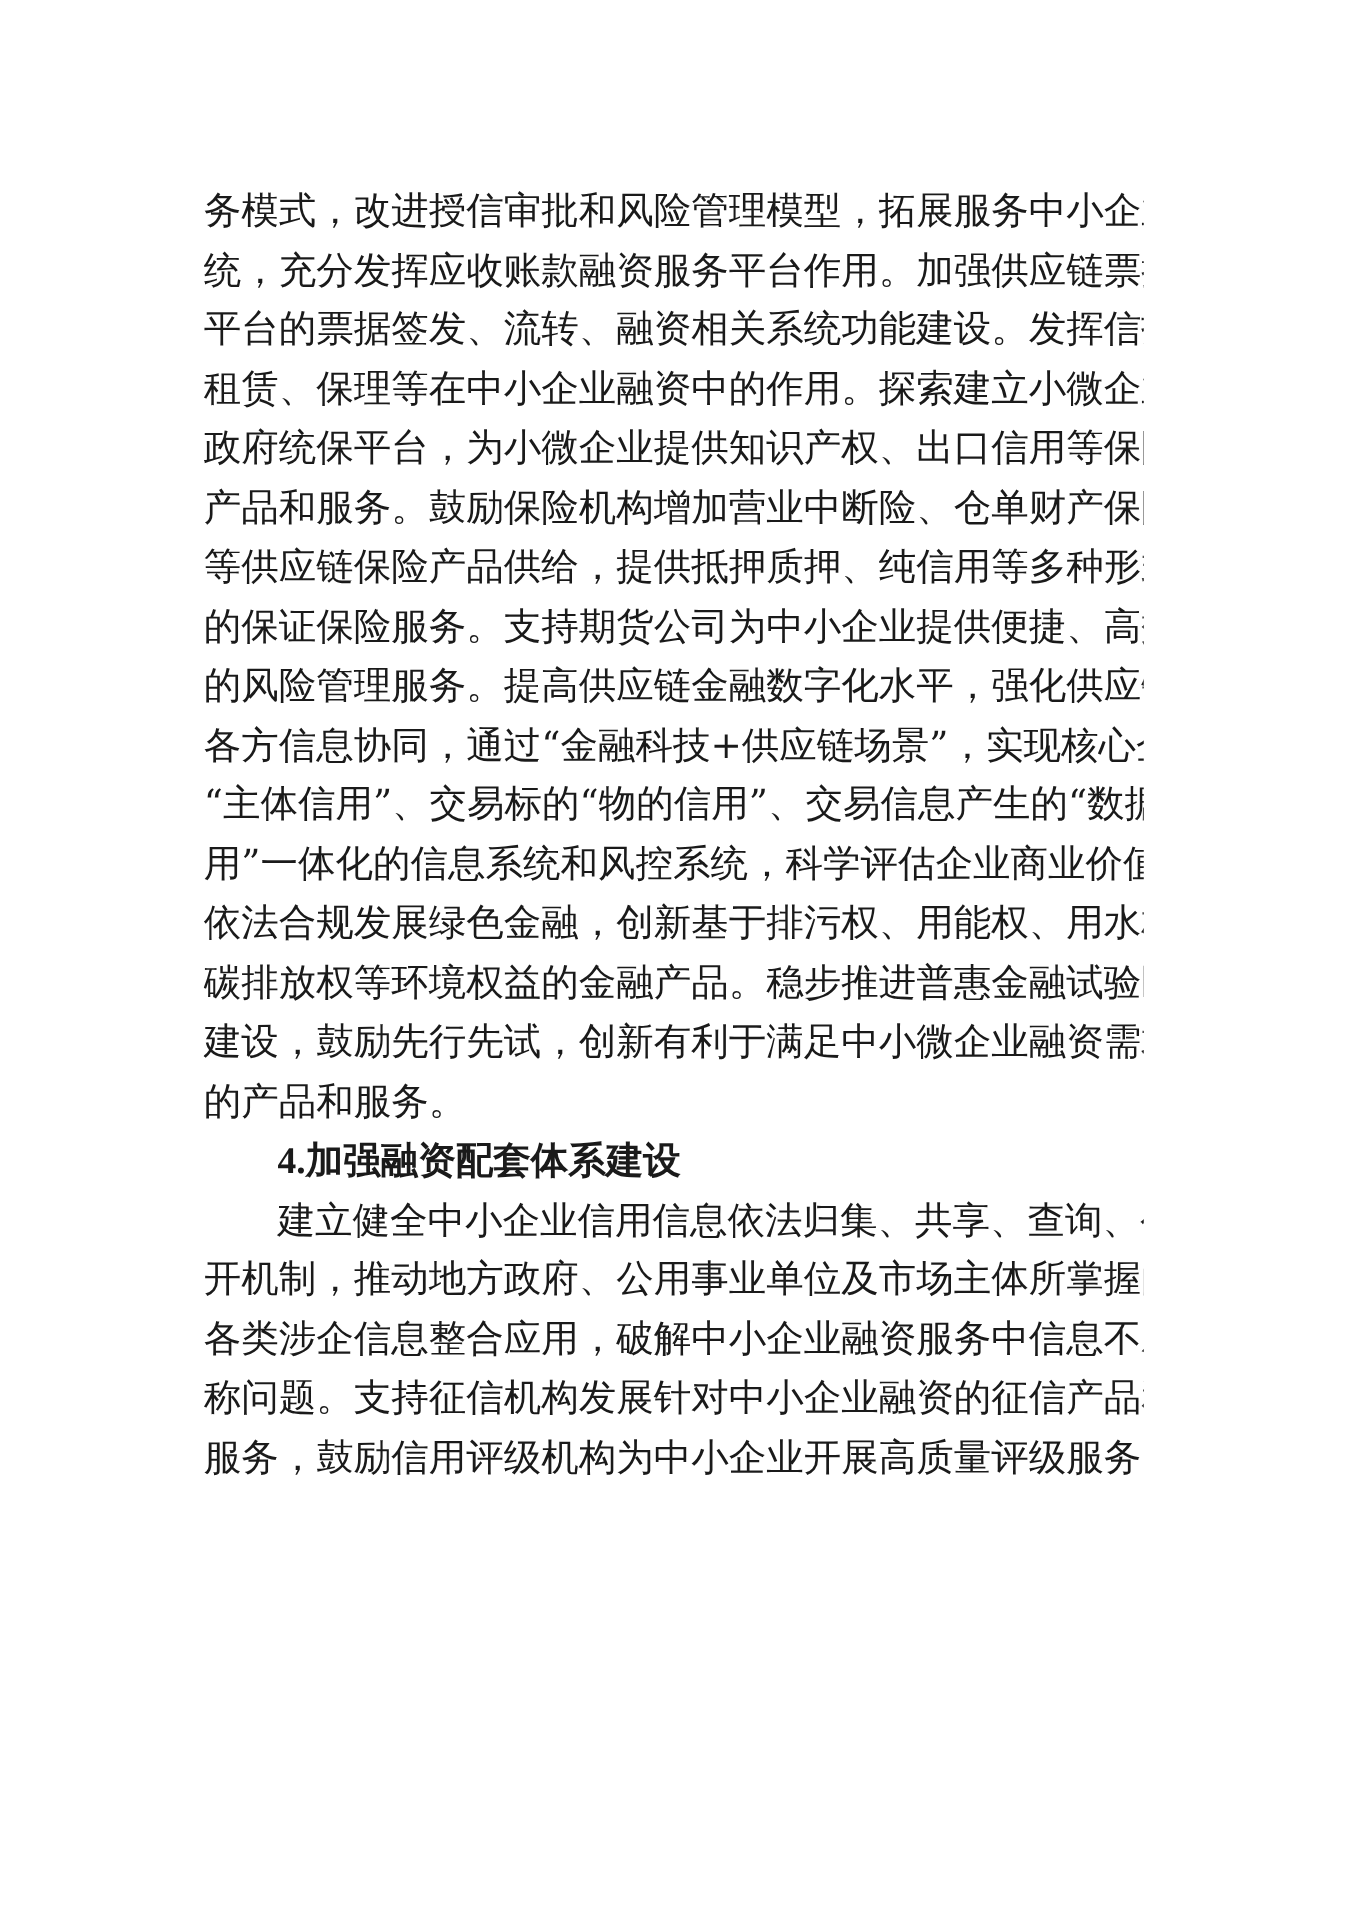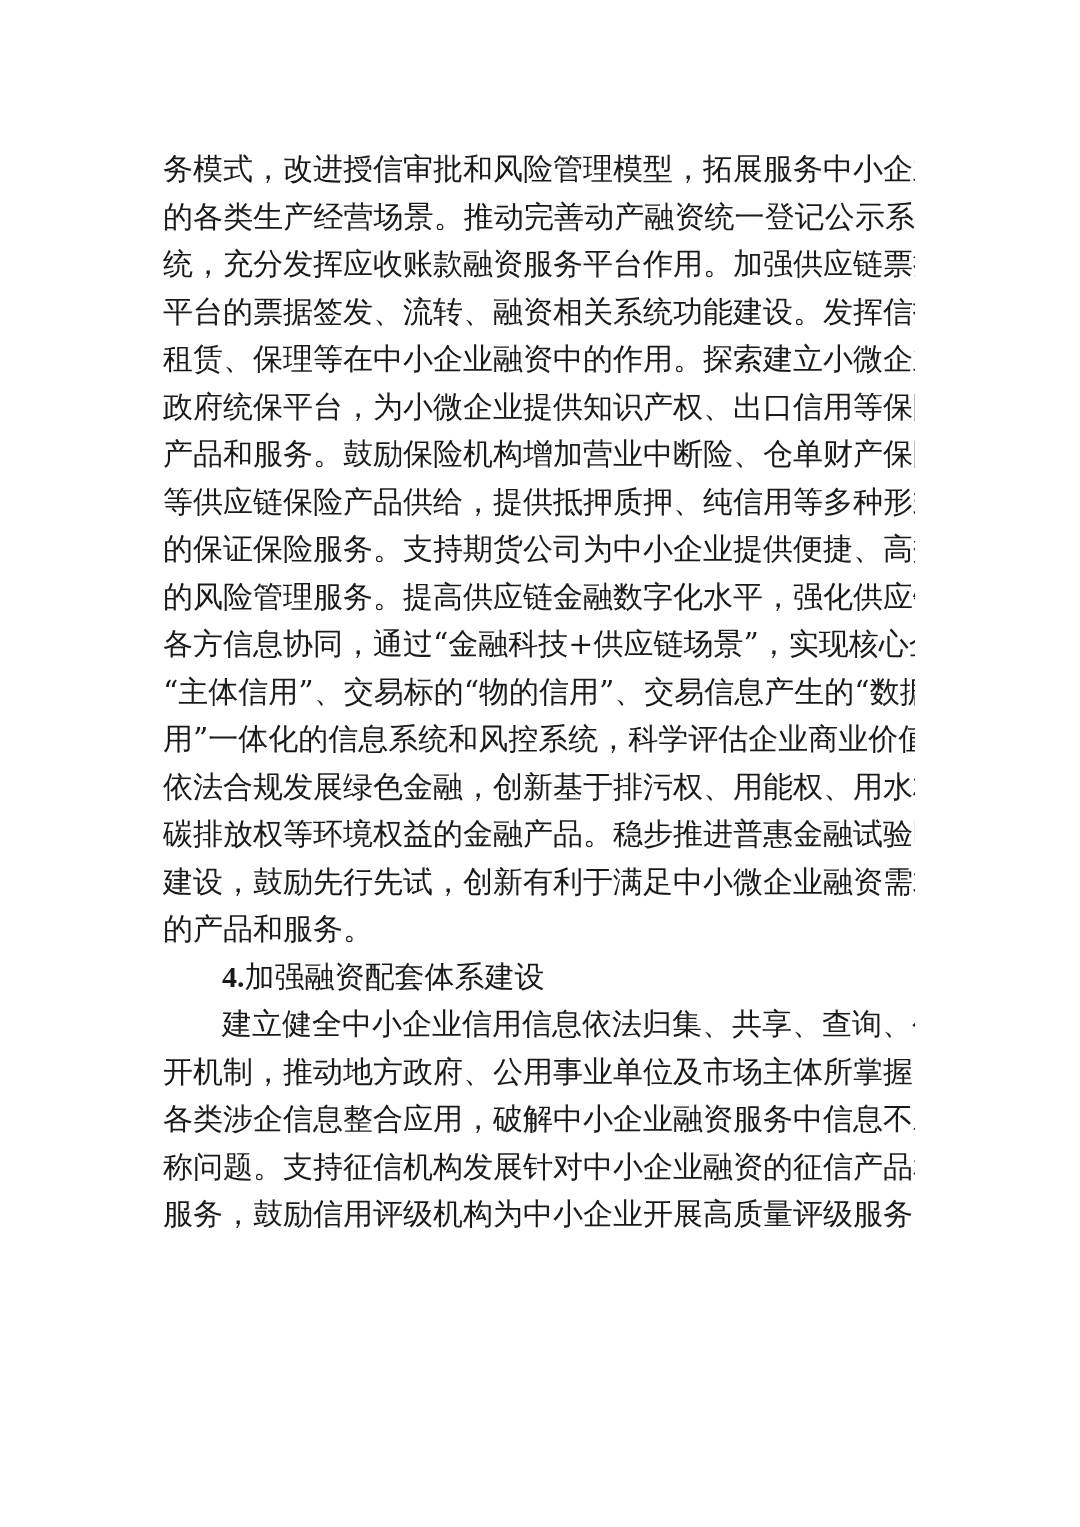--- a/index.html
+++ b/index.html
@@ -48,42 +48,41 @@
   .heading {
     font-weight: bold;
     text-align-last: left;
     text-align: left;
   }
   .heading .num {
     font-family: "Liberation Serif", serif;
     font-weight: bold;
   }
   .heading .htext {
-    font-weight: normal;
+    font-weight: bold;
     margin-top: 20px;
   }
   .page-number {
     position: absolute;
     left: 0;
     width: 1080px;
     top: 1412px;
     text-align: center;
     font-family: "Liberation Serif", serif;
     font-size: 17px;
     color: #333333;
   }
 </style>
 </head>
 <body>
 
 <div class="page">
   <div class="body-text">
 
     <span class="line">务模式，改进授信审批和风险管理模型，拓展服务中小企业</span>
-    <span class="line">的各类生产经营场景。推动完善动产融资统一登记公示系</span>
     <span class="line">统，充分发挥应收账款融资服务平台作用。加强供应链票据</span>
     <span class="line">平台的票据签发、流转、融资相关系统功能建设。发挥信托、</span>
     <span class="line">租赁、保理等在中小企业融资中的作用。探索建立小微企业</span>
     <span class="line">政府统保平台，为小微企业提供知识产权、出口信用等保险</span>
     <span class="line">产品和服务。鼓励保险机构增加营业中断险、仓单财产保险</span>
     <span class="line">等供应链保险产品供给，提供抵押质押、纯信用等多种形式</span>
     <span class="line">的保证保险服务。支持期货公司为中小企业提供便捷、高效</span>
     <span class="line">的风险管理服务。提高供应链金融数字化水平，强化供应链</span>
     <span class="line">各方信息协同，通过“金融科技+供应链场景”，实现核心企业</span>
     <span class="line">“主体信用”、交易标的“物的信用”、交易信息产生的“数据信</span>

